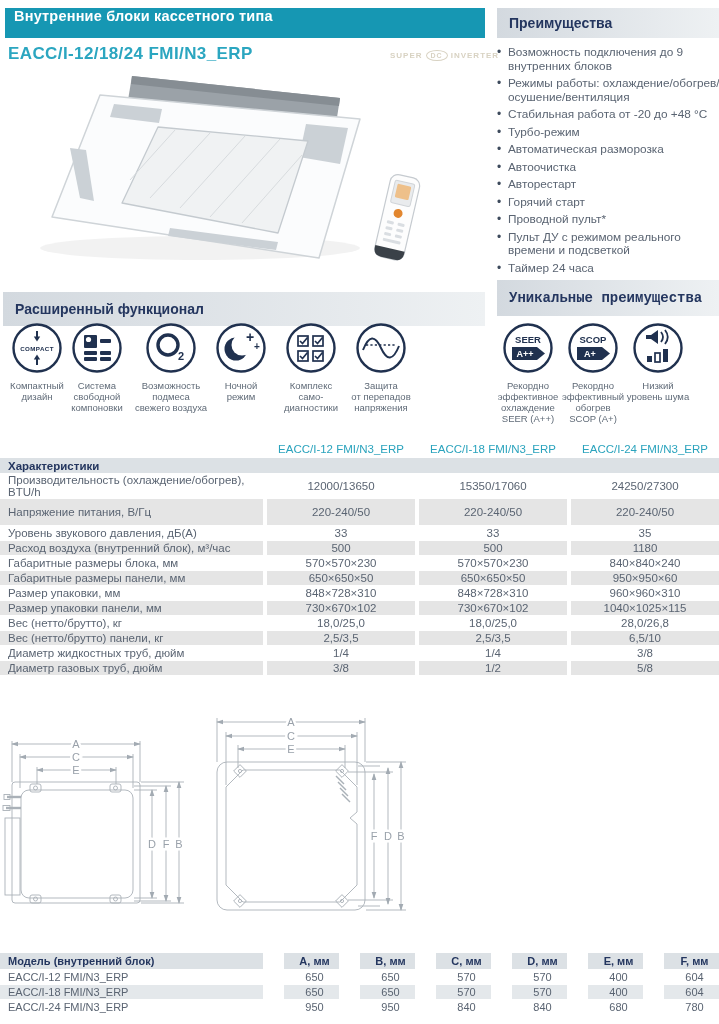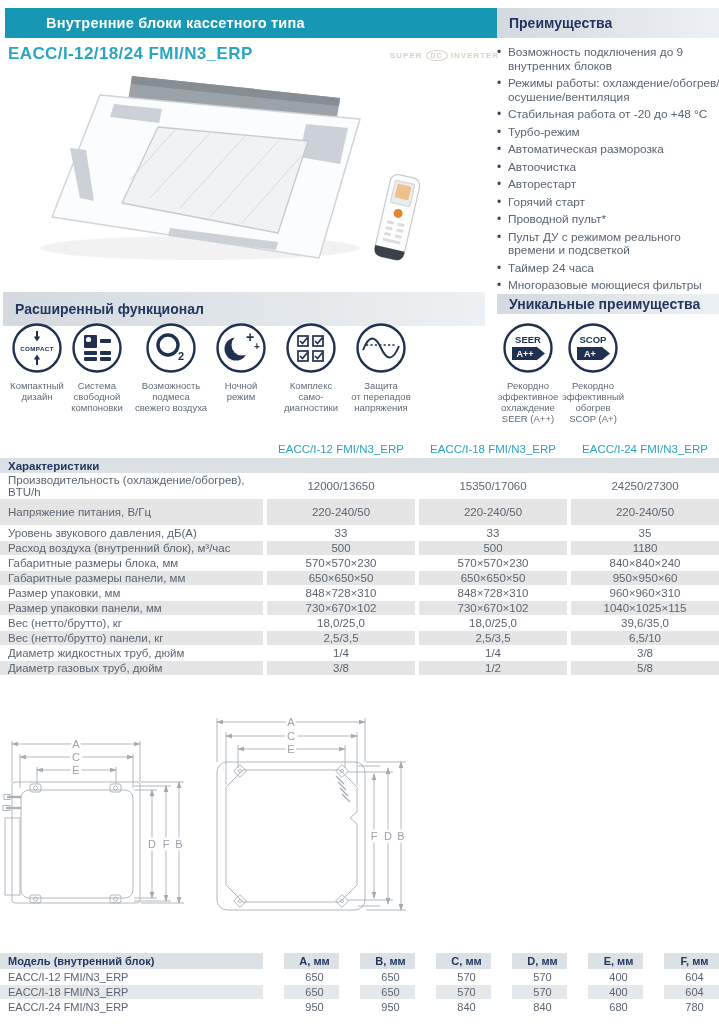--- a/index.html
+++ b/index.html
@@ -2,28 +2,28 @@
 <html><head>
 <meta charset="utf-8">
 <style>
   html,body{margin:0;padding:0;background:#fff;}
   #page{position:relative;width:719px;height:1024px;background:#fff;overflow:hidden;
         font-family:"Liberation Sans", sans-serif;color:#5a6472;}
   .abs{position:absolute;}
 
   
   .teal-bar{left:5px;top:8px;width:480px;height:30px;background:#1697b3;
-            display:flex;align-items:center;padding-left:32px;}
+            display:flex;align-items:flex-start;}
   .teal-bar span{color:#fff;font-weight:bold;font-size:14.5px;padding-left:9px;letter-spacing:.2px;}
   .gray-bar{background:linear-gradient(to right,#d3d9df,#eef1f3);
             display:flex;align-items:center;}
   .gray-bar span{color:#24365f;font-weight:bold;font-size:14px;padding-left:12px;}
   #adv-bar{left:497px;top:8px;width:222px;height:30px;}
   #ext-bar{left:3px;top:292px;width:482px;height:34px;}
-  #uni-bar{left:497px;top:294px;width:222px;height:20px;}
+  #uni-bar{left:497px;top:280px;width:222px;height:36px;font-family:Liberation Mono, monospace;}
 
   #title{left:8px;top:44px;font-size:17px;font-weight:bold;color:#2ba6c0;letter-spacing:.4px;}
 
   #badge{left:390px;top:50px;display:flex;align-items:center;gap:3px;color:#d8d2c2;
          font-size:8px;letter-spacing:1px;font-weight:bold;}
   #badge .oval{border:1px solid #d8d2c2;border-radius:50%;padding:1px 4px;font-size:7px;}
 
   
   #adv-list{left:497px;top:46px;width:224px;}
   #adv-list ul{list-style:none;margin:0;padding:0;}
@@ -251,20 +251,33 @@
       <text x="26" y="21" font-size="9.5" font-weight="bold" fill="#20314f" text-anchor="middle">SCOP</text>
       <polygon points="10,25 35,25 43,31.5 35,38 10,38" fill="#20314f"></polygon>
       <text x="23" y="35" font-size="9" font-weight="bold" fill="#fff" text-anchor="middle">A+</text>
     </svg>
     <div class="lbl">Рекордно
 эффективный
 обогрев
 SCOP (A+)</div>
   </div>
 
+  <div class="feat" style="left:615px">
+    <svg class="cir" viewBox="0 0 52 52">
+      <circle cx="26" cy="26" r="23.5" fill="#fff" stroke="#20314f" stroke-width="2.4"></circle>
+      <polygon points="14,13 19,13 26,8 26,22 19,17 14,17" fill="#20314f"></polygon>
+      <path d="M29,10 q4,5 0,10" fill="none" stroke="#20314f" stroke-width="1.8"></path>
+      <path d="M33,8 q5.5,7 0,14" fill="none" stroke="#20314f" stroke-width="1.8"></path>
+      <rect x="15" y="34" width="5" height="6" fill="#20314f"></rect>
+      <rect x="23" y="31" width="5" height="9" fill="none" stroke="#20314f" stroke-width="1.7"></rect>
+      <rect x="31" y="27" width="5" height="13" fill="#20314f"></rect>
+    </svg>
+    <div class="lbl">Низкий
+уровень шума</div>
+  </div>
 
   <div class="abs" id="spec">
     <div class="srow head">
       <div class="c"></div>
       <div class="c">EACC/I-12 FMI/N3_ERP</div>
       <div class="c">EACC/I-18 FMI/N3_ERP</div>
       <div class="c">EACC/I-24 FMI/N3_ERP</div>
     </div>
     <div id="spec-section">Характеристики</div>
 
@@ -313,21 +326,21 @@
     <div class="srow alt">
       <div class="c lab">Размер упаковки панели, мм</div>
       <div class="c val">730×670×102</div>
       <div class="c val">730×670×102</div>
       <div class="c val">1040×1025×115</div>
     </div>
     <div class="srow">
       <div class="c lab">Вес (нетто/брутто), кг</div>
       <div class="c val">18,0/25,0</div>
       <div class="c val">18,0/25,0</div>
-      <div class="c val">39,6/35,0</div>
+      <div class="c val">28,0/26,8</div>
     </div>
     <div class="srow alt">
       <div class="c lab">Вес (нетто/брутто) панели, кг</div>
       <div class="c val">2,5/3,5</div>
       <div class="c val">2,5/3,5</div>
       <div class="c val">6,5/10</div>
     </div>
     <div class="srow">
       <div class="c lab">Диаметр жидкостных труб, дюйм</div>
       <div class="c val">1/4</div>

